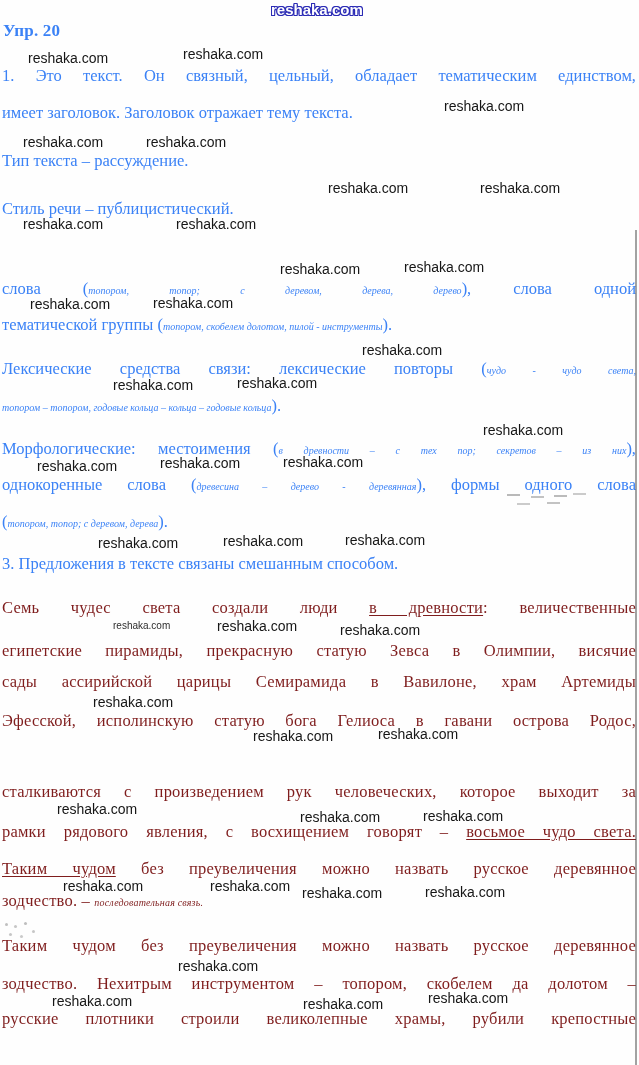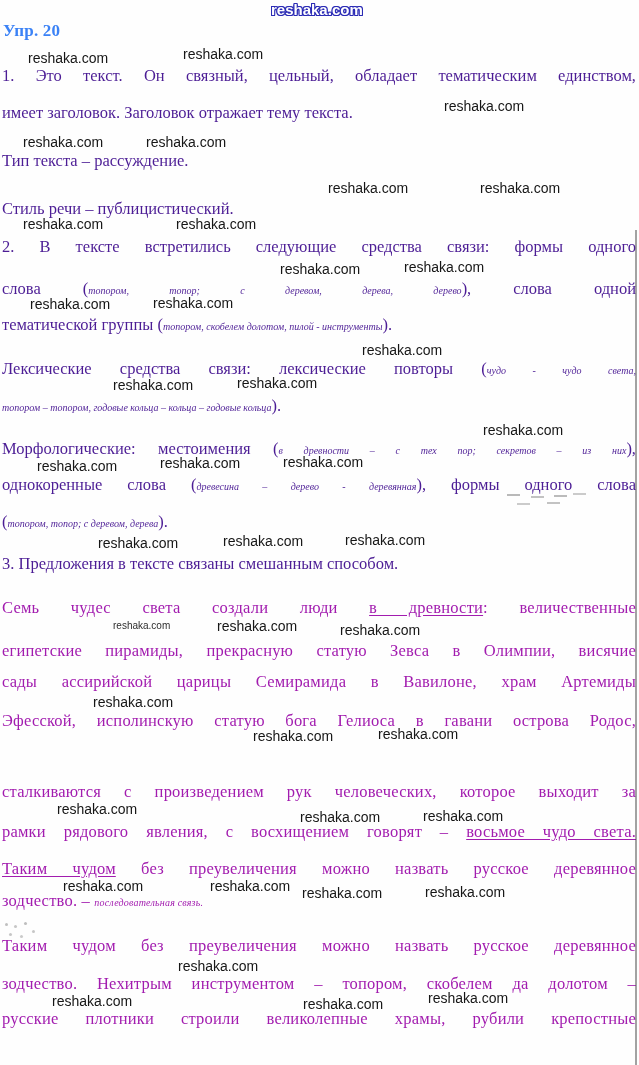--- a/index.html
+++ b/index.html
@@ -1,20 +1,20 @@
 <!DOCTYPE html>
 <html><head>
 <meta charset="utf-8">
 <style>
   html,body{margin:0;padding:0;width:639px;height:1065px;overflow:hidden;background:#ffffff;}
   .page{position:relative;width:639px;height:1065px;background:#fefefe;font-family:"Liberation Serif","DejaVu Serif",serif;}
   .title{position:absolute;left:3px;top:21px;margin:0;font-size:17px;font-weight:bold;color:#3b82f6;letter-spacing:.2px;}
-  .ln{position:absolute;left:2px;width:634px;font-size:16.5px;line-height:20px;color:#4c1d95;}
+  .ln{position:absolute;left:2px;width:634px;font-size:16.5px;line-height:20px;color:#3b82f6;}
   .ln.j{text-align:justify;text-align-last:justify;}
-  .ln.src{color:#a21caf;letter-spacing:.2px;}
+  .ln.src{color:#7f1d1d;letter-spacing:.2px;}
   .it{font-style:italic;font-size:10px;}
   .ul{text-decoration:underline;text-underline-offset:2px;}
   .wm{position:absolute;font-family:"Liberation Sans","DejaVu Sans",sans-serif;font-size:14px;color:#161616;white-space:nowrap;line-height:14px;}
   .wm.small{font-size:10px;color:#2e2e2e;}
   .wm.blue{font-size:15px;font-weight:bold;color:#ffffff;
     text-shadow:-1px 0 #2b2bb5,1px 0 #2b2bb5,0 -1px #2b2bb5,0 1px #2b2bb5,
     -1px -1px #2b2bb5,1px 1px #2b2bb5,-1px 1px #2b2bb5,1px -1px #2b2bb5;}
   .edge-line{position:absolute;left:635px;top:230px;width:2px;height:835px;background:#454545;opacity:.5;}
   .noise1{position:absolute;left:505px;top:490px;width:86px;height:18px;opacity:.5;filter:blur(.5px);}
   .noise1::before{content:"";position:absolute;left:2px;top:4px;width:13px;height:2px;background:#777;
@@ -27,21 +27,20 @@
 <body>
 
 <div class="page">
 
   <h1 class="title">Упр. 20</h1>
 
   <div class="ln j" style="top:66px"><span>1. Это текст. Он связный, цельный, обладает тематическим единством,</span></div>
   <div class="ln" style="top:103px"><span>имеет заголовок. Заголовок отражает тему текста.</span></div>
   <div class="ln" style="top:151px"><span>Тип текста – рассуждение.</span></div>
   <div class="ln" style="top:199px"><span>Стиль речи – публицистический.</span></div>
-  <div class="ln j" style="top:237px"><span>2. В тексте встретились следующие средства связи: формы одного</span></div>
 
   <div class="ln j" style="top:279px"><span>слова (</span><span class="it">топором, топор; с деревом, дерева, дерево</span><span>), слова одной</span></div>
   <div class="ln" style="top:315px"><span>тематической группы (</span><span class="it">топором, скобелем долотом, пилой - инструменты</span><span>).</span></div>
   <div class="ln j" style="top:359px"><span>Лексические средства связи: лексические повторы (</span><span class="it">чудо - чудо света,</span></div>
   <div class="ln" style="top:396px"><span class="it">топором – топором, годовые кольца – кольца – годовые кольца</span><span>).</span></div>
   <div class="ln j" style="top:439px"><span>Морфологические: местоимения (</span><span class="it">в древности – с тех пор; секретов – из них</span><span>),</span></div>
   <div class="ln j" style="top:475px"><span>однокоренные слова (</span><span class="it">древесина – дерево - деревянная</span><span>), формы одного слова</span></div>
   <div class="ln" style="top:512px"><span>(</span><span class="it">топором, топор; с деревом, дерева</span><span>).</span></div>
   <div class="ln" style="top:554px"><span>3. Предложения в тексте связаны смешанным способом.</span></div>
 

